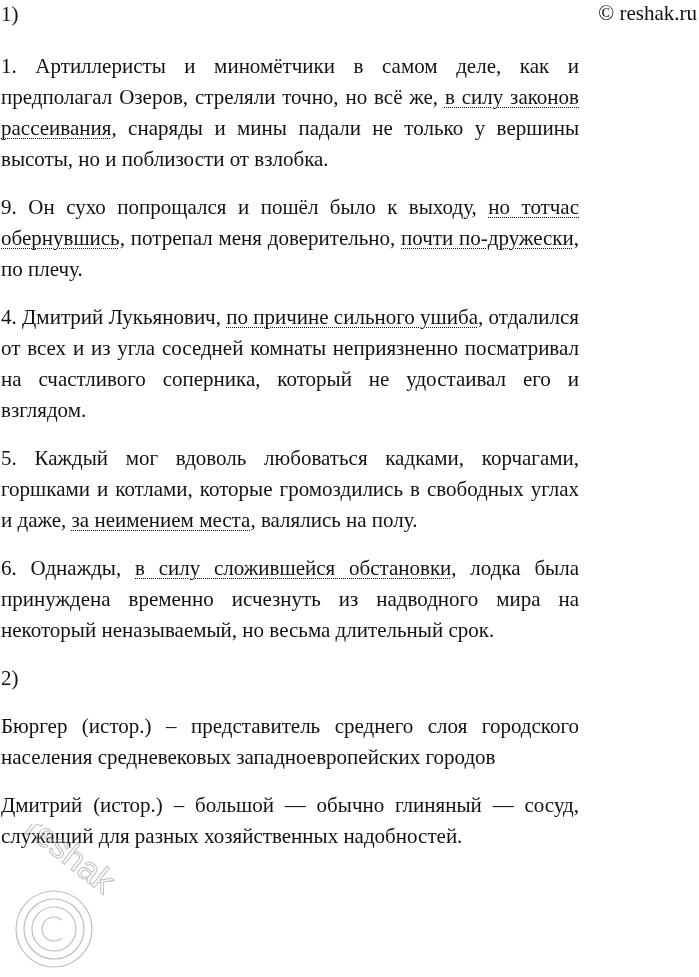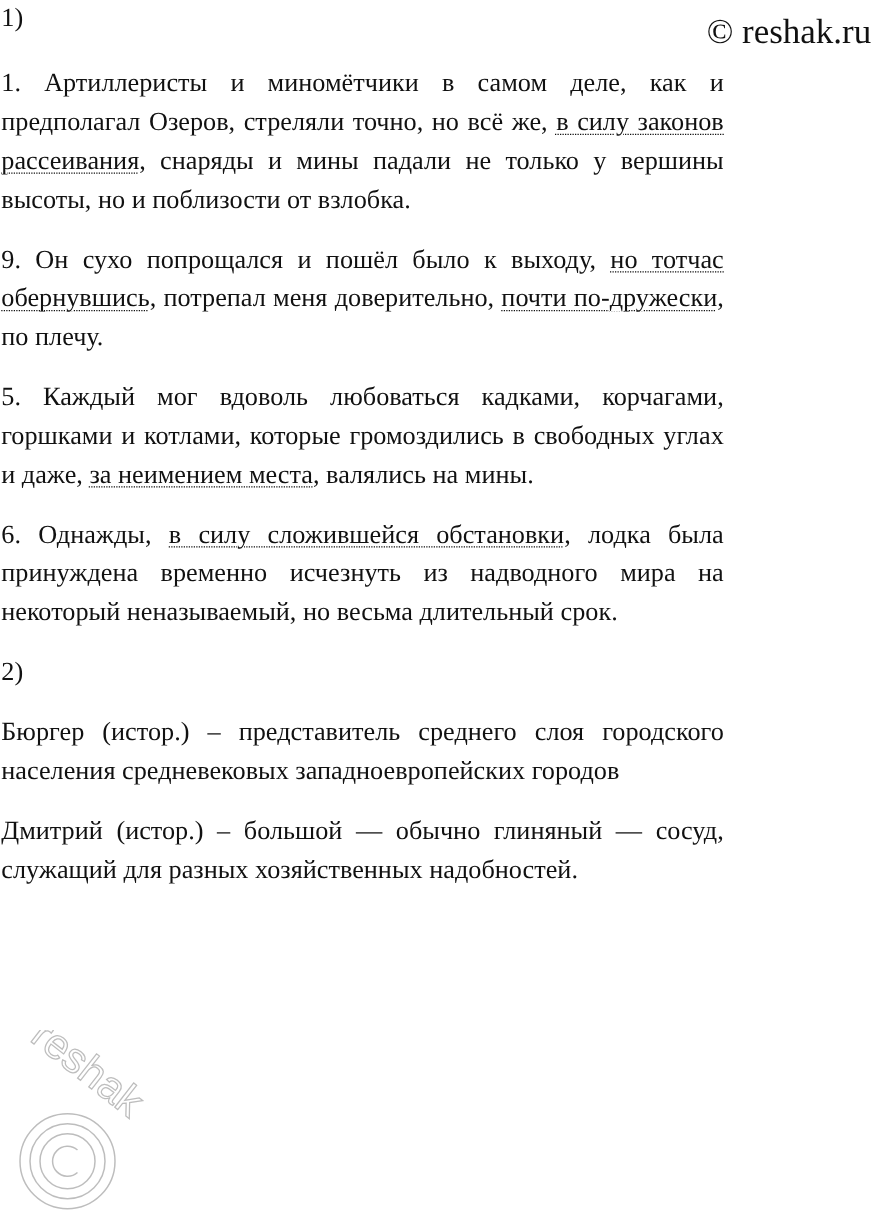--- a/index.html
+++ b/index.html
@@ -26,22 +26,22 @@
     .header .num {
       position: absolute;
       left: 1px;
       top: 1px;
       font-size: 21px;
       line-height: 26px;
     }
     .header .copy {
       position: absolute;
       right: 2px;
-      top: 13px;
-      font-size: 28px;
+      top: 0;
+      font-size: 21px;
       line-height: 26px;
     }
     .content {
       position: absolute;
       top: 51px;
       left: 1px;
       width: 578px;
     }
     .para {
       margin: 0 0 17px 0;
@@ -78,22 +78,23 @@
   <span class="copy">© reshak.ru</span>
 </div>
 
 <div class="content">
 
   <p class="para"><span>1. Артиллеристы и миномётчики в самом деле, как и предполагал Озеров, стреляли точно, но всё же, </span><span class="u">в силу законов рассеивания</span><span>, снаряды и мины падали не только у вершины высоты, но и поблизости от взлобка.</span></p>
 
   <p class="para"><span>9. Он сухо попрощался и пошёл было к выходу, </span><span class="u">но тотчас обернувшись</span><span>, потрепал меня доверительно, </span><span class="u">почти по-дружески</span><span>, по плечу.</span></p>
 
 
+  <p class="para"><span>4. Дмитрий Лукьянович, </span><span class="u">по причине сильного ушиба</span><span>, отдалился от всех и из угла соседней комнаты неприязненно посматривал на счастливого соперника, который не удостаивал его и взглядом.</span></p>
 
-  <p class="para"><span>5. Каждый мог вдоволь любоваться кадками, корчагами, горшками и котлами, которые громоздились в свободных углах и даже, </span><span class="u">за неимением места</span><span>, валялись на мины.</span></p>
+  <p class="para"><span>5. Каждый мог вдоволь любоваться кадками, корчагами, горшками и котлами, которые громоздились в свободных углах и даже, </span><span class="u">за неимением места</span><span>, валялись на полу.</span></p>
 
   <p class="para"><span>6. Однажды, </span><span class="u">в силу сложившейся обстановки</span><span>, лодка была принуждена временно исчезнуть из надводного мира на некоторый неназываемый, но весьма длительный срок.</span></p>
 
 
   <p class="section-label">2)</p>
 
   <p class="para"><span>Бюргер</span> <span class="it">(истор.)</span><span> – представитель среднего слоя городского населения средневековых западноевропейских городов</span></p>
 
   <p class="para"><span>Дмитрий</span> <span class="it">(истор.)</span><span> – большой — обычно глиняный — сосуд, служащий для разных хозяйственных надобностей.</span></p>
 

